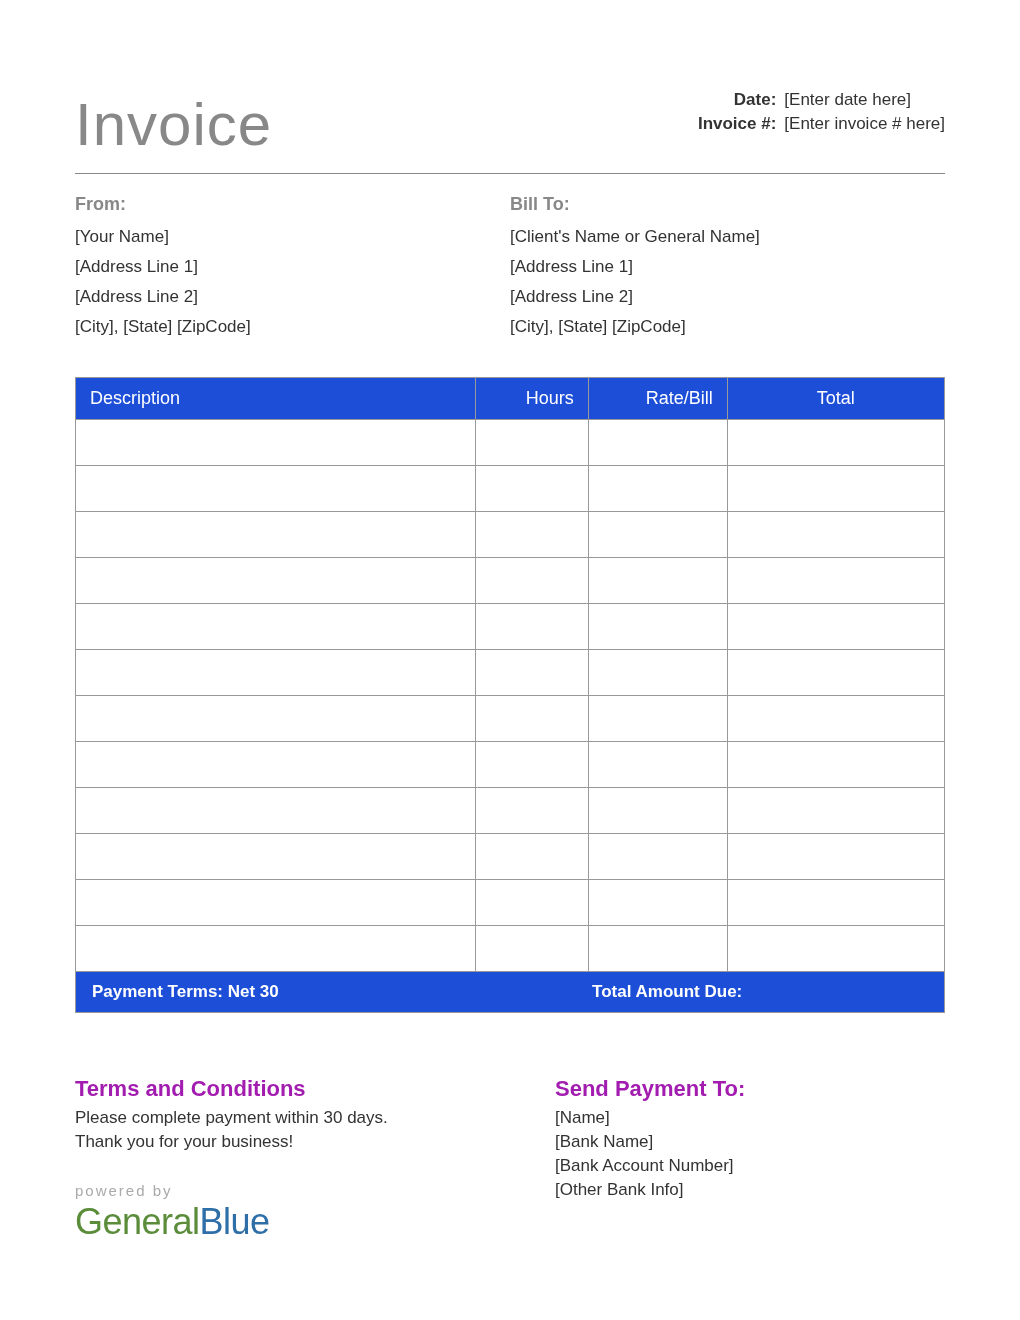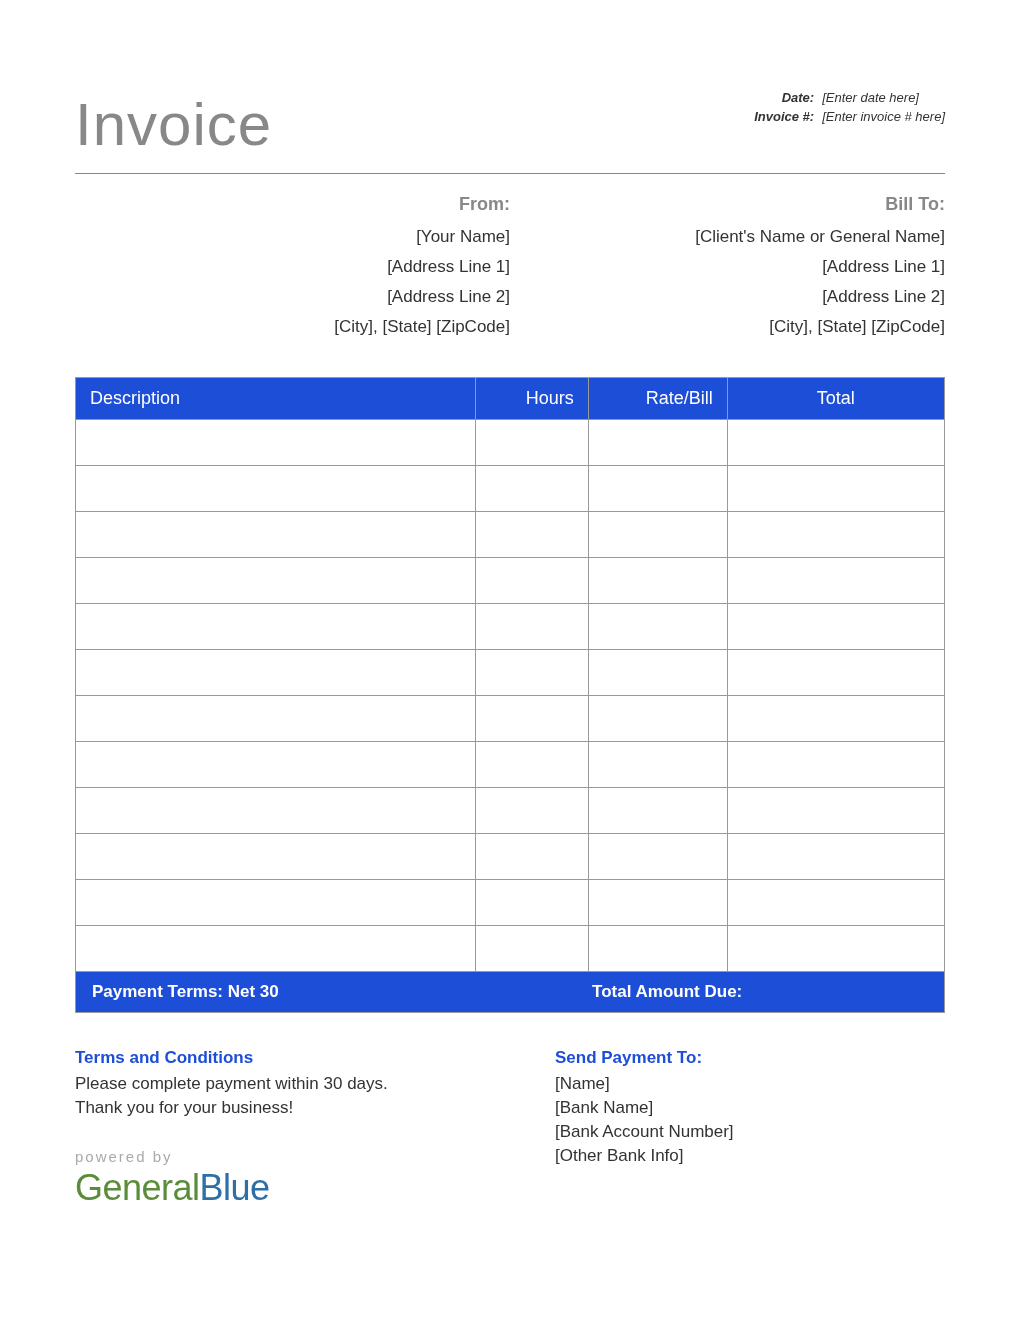--- a/index.html
+++ b/index.html
@@ -19,32 +19,31 @@
     padding-bottom: 14px;
     margin-bottom: 20px;
   }
   .title {
     font-size: 60px;
     font-weight: 300;
     color: #888;
     letter-spacing: 1px;
   }
   .meta {
-    font-size: 13px;
-    color: #333;
-    font-style: italic;
+    font-size: 17px;
+    color: #333;
   }
   .meta-row { display: flex; margin-bottom: 4px; }
   .meta-label { font-weight: bold; width: 90px; text-align: right; padding-right: 8px; }
   .meta-value { color: #333; }
   .addresses {
     display: flex;
     margin-bottom: 30px;
   }
-  .addr-col { flex: 1; text-align: right; }
+  .addr-col { flex: 1; }
   .addr-heading {
     font-weight: bold;
     color: #888;
     font-size: 18px;
     margin-bottom: 12px;
   }
   .addr-line {
     font-size: 17px;
     color: #333;
     margin-bottom: 10px;
@@ -83,23 +82,24 @@
   .footer-bar .left { flex: 0 0 59%; padding: 10px 16px; }
   .footer-bar .right-label { flex: 0 0 16%; padding: 10px 4px; text-align: left; white-space: nowrap; }
   .footer-bar .right-value { flex: 1; padding: 10px 16px; text-align: right; }
   .bottom {
     display: flex;
     margin-top: 35px;
   }
   .bottom-col { flex: 1; }
   .bottom-heading {
     font-weight: bold;
-    font-size: 17px;
-    color: #1d4ed8;
+    font-size: 22px;
+    color: #a21caf;
     margin-bottom: 6px;
+    margin-top: 28px;
   }
   .bottom-line {
     font-size: 17px;
     color: #333;
     margin-bottom: 4px;
   }
   .logo-block { margin-top: 30px; }
   .powered {
     font-size: 15px;
     color: #aaa;

